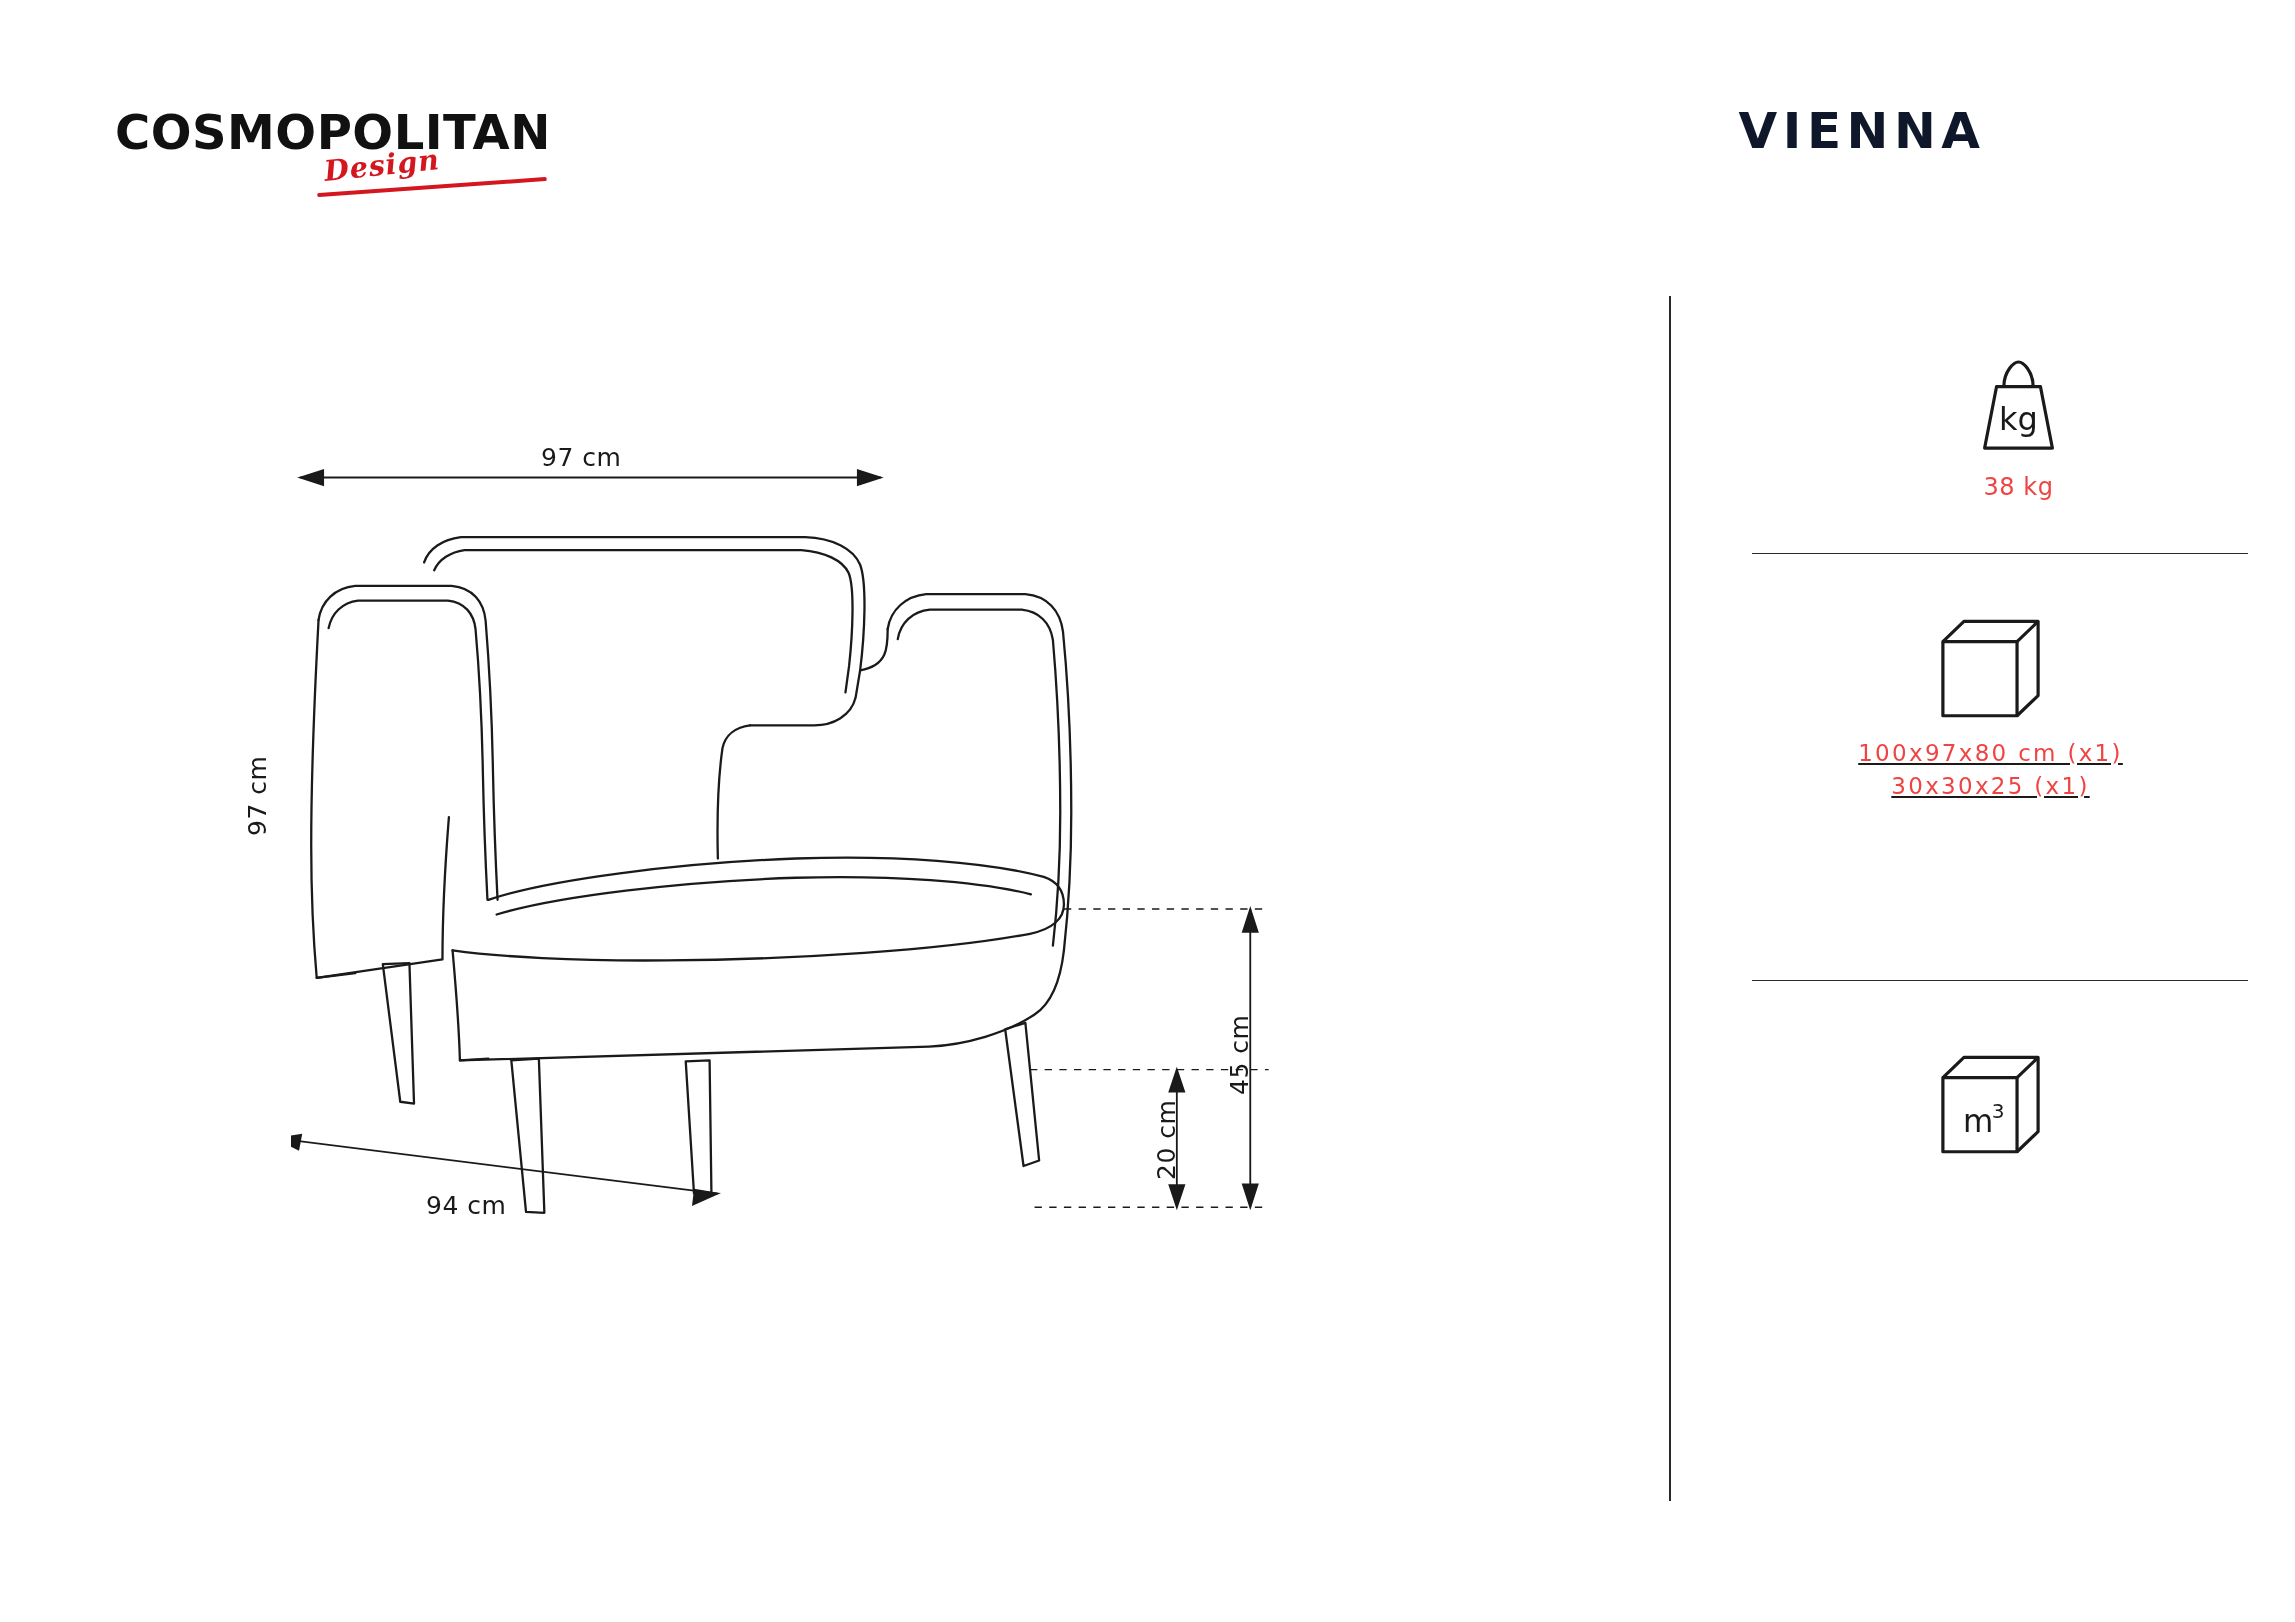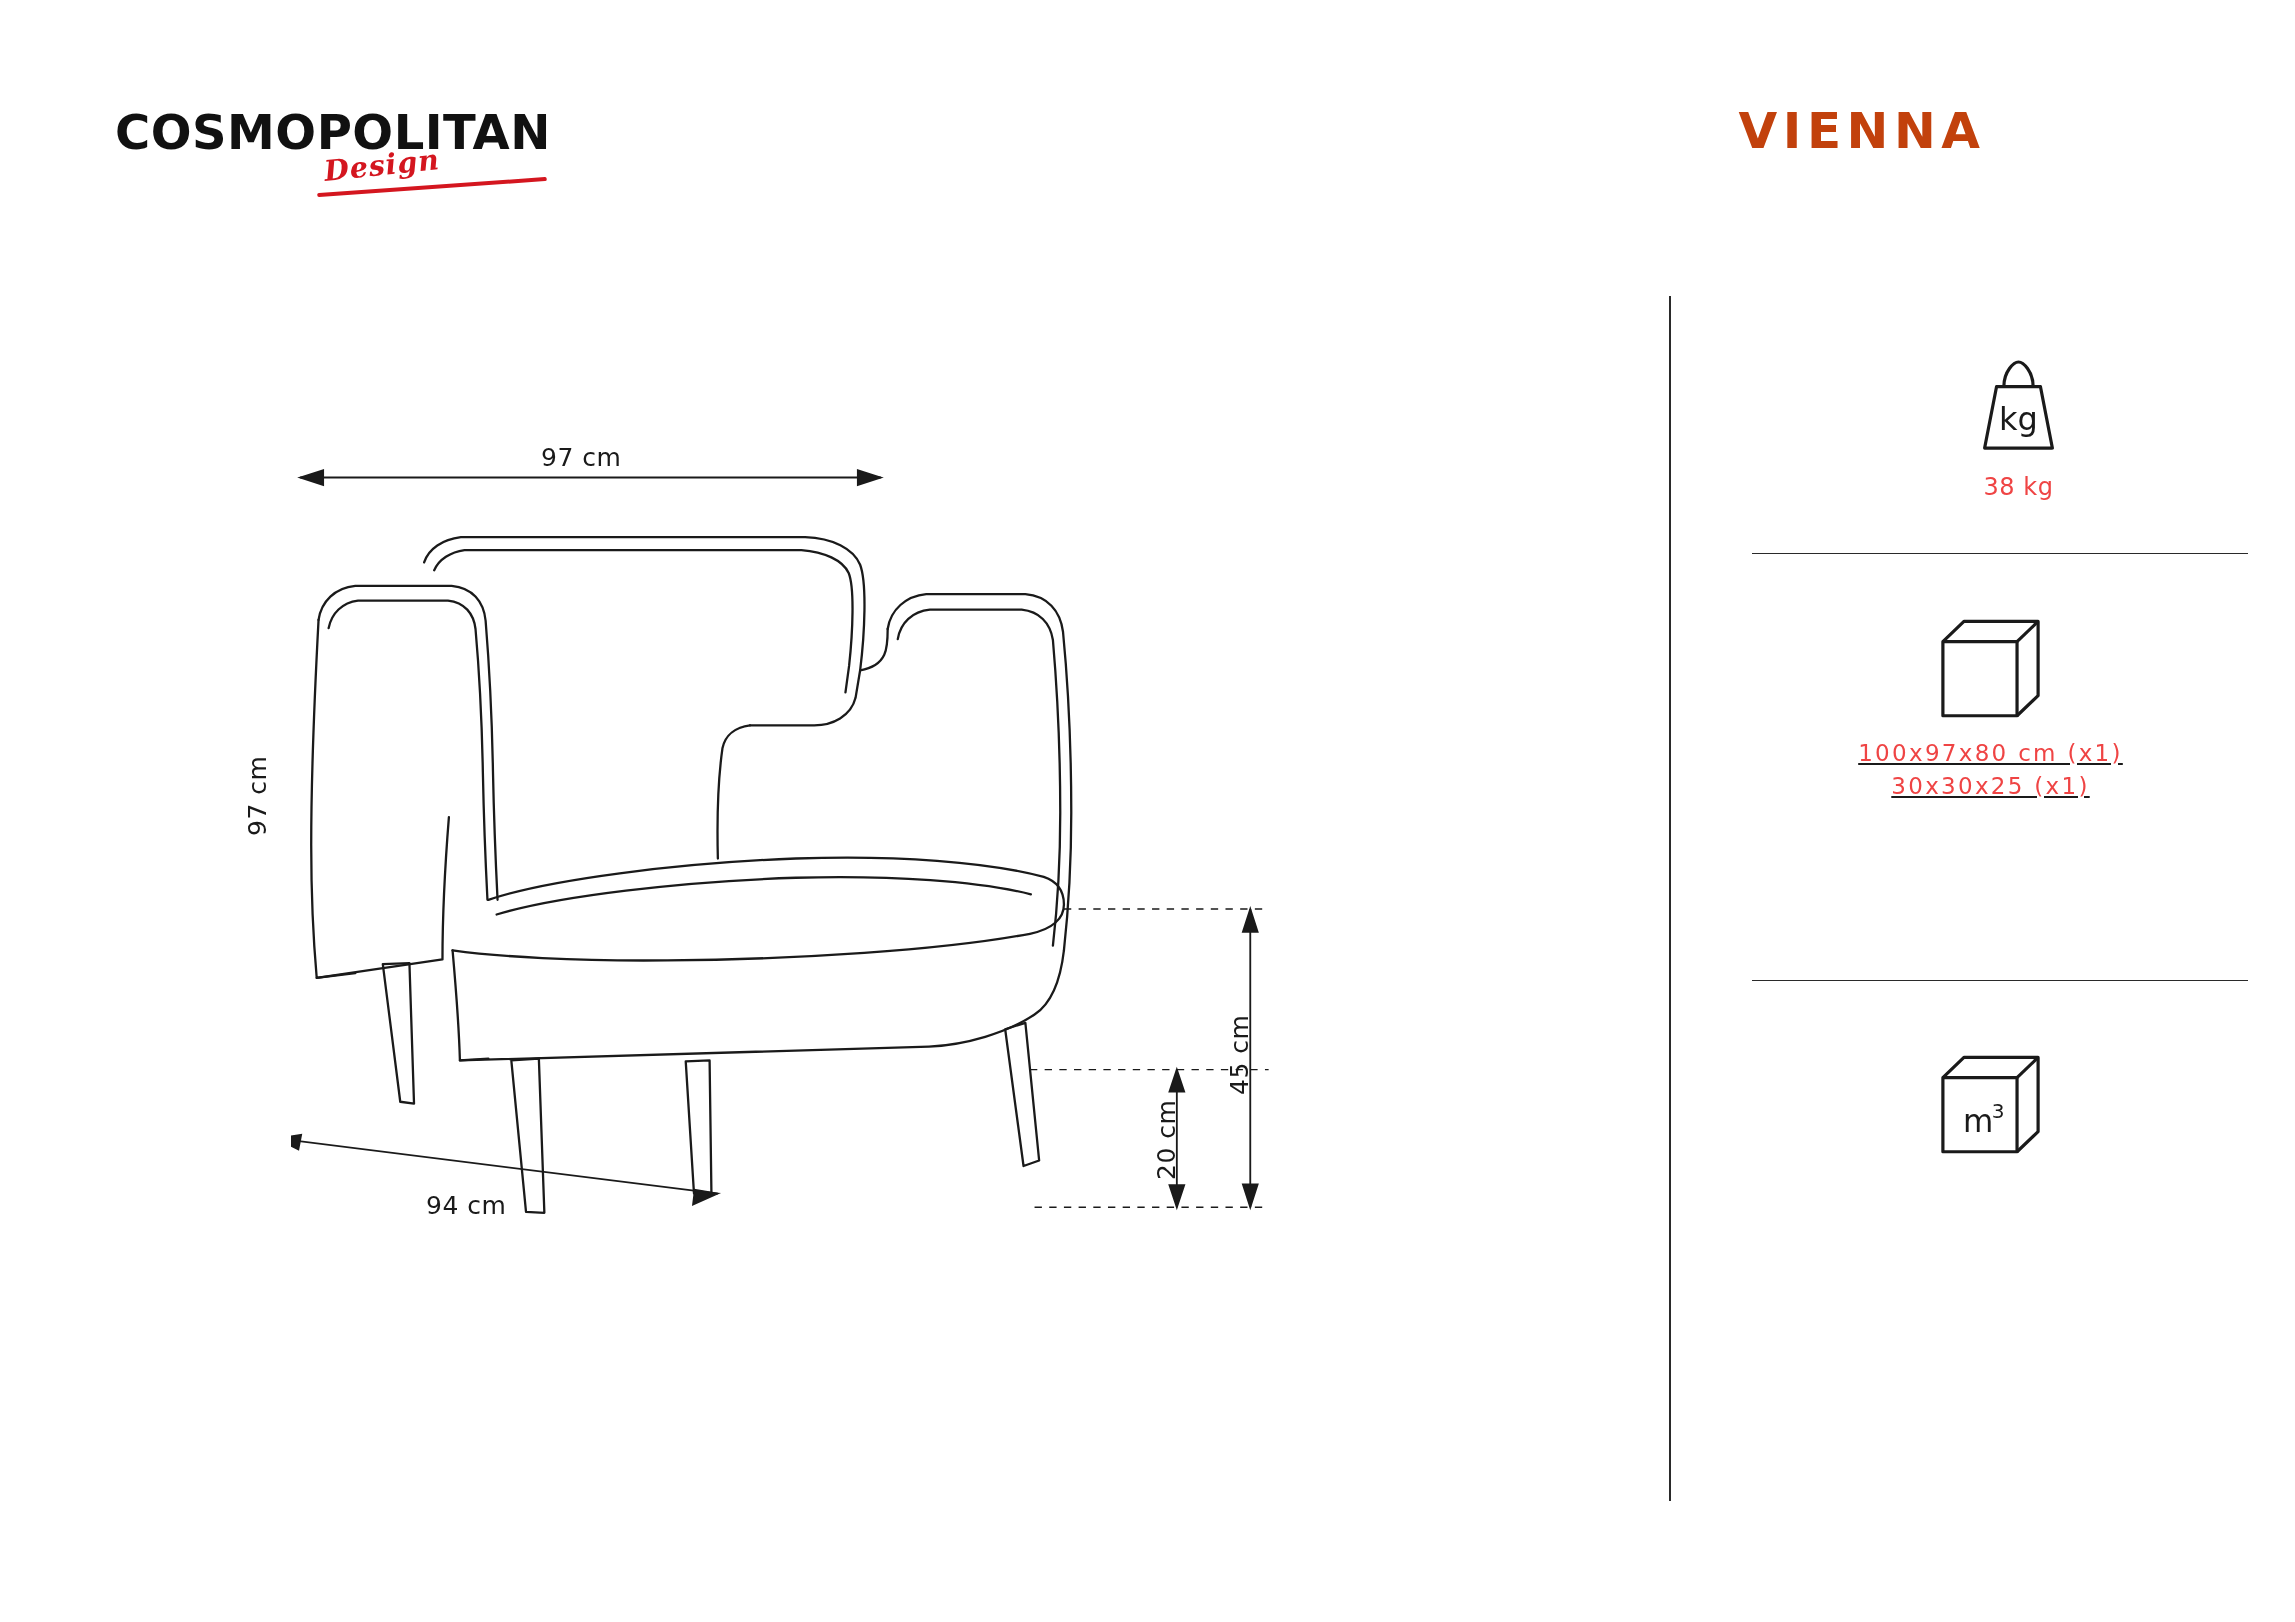--- a/index.html
+++ b/index.html
@@ -66,21 +66,21 @@
   
   .product-title {
     position: absolute;
     left: 1846px;
     top: 102px;
     transform: translateX(-50%);
     font-family: "DejaVu Sans", sans-serif;
     font-weight: bold;
     font-size: 50px;
     letter-spacing: 5.5px;
-    color: #c2410c;
+    color: #0f172a;
     white-space: nowrap;
   }
 
   
   .v-divider {
     position: absolute;
     left: 1653px;
     top: 296px;
     width: 1.8px;
     height: 1205px;

